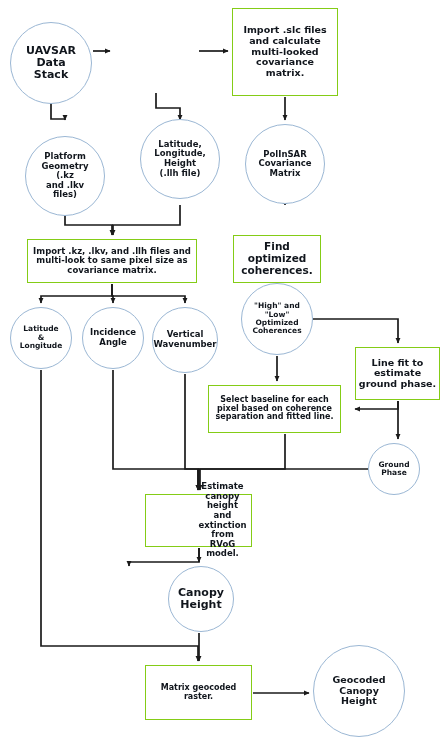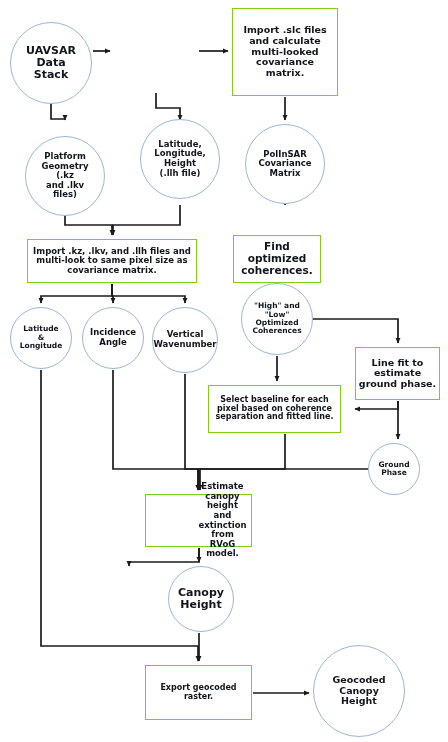--- a/index.html
+++ b/index.html
@@ -99,19 +99,19 @@
   <div class="node circle" style="left: 368px; top: 443px; width: 52px; height: 52px; font-size: 7.5px;">
       <span>Ground<br>Phase</span>
     </div>
   <div class="node box" style="left: 145px; top: 494px; width: 107px; height: 53px; font-size: 8.5px; padding-left: 48px;">
       <span>Estimate canopy height<br>and extinction from<br>RVoG model.</span>
     </div>
   <div class="node circle" style="left: 168px; top: 566px; width: 66px; height: 66px; font-size: 11px;">
       <span>Canopy<br>Height</span>
     </div>
   <div class="node box" style="left: 145px; top: 665px; width: 107px; height: 55px; font-size: 8px;">
-      <span>Export geocoded raster.</span>
+      <span>Matrix geocoded raster.</span>
     </div>
   <div class="node circle" style="left: 313px; top: 645px; width: 92px; height: 92px; font-size: 9.5px;">
       <span>Geocoded<br>Canopy<br>Height</span>
     </div>
 
 </div>
 
 </body></html>

